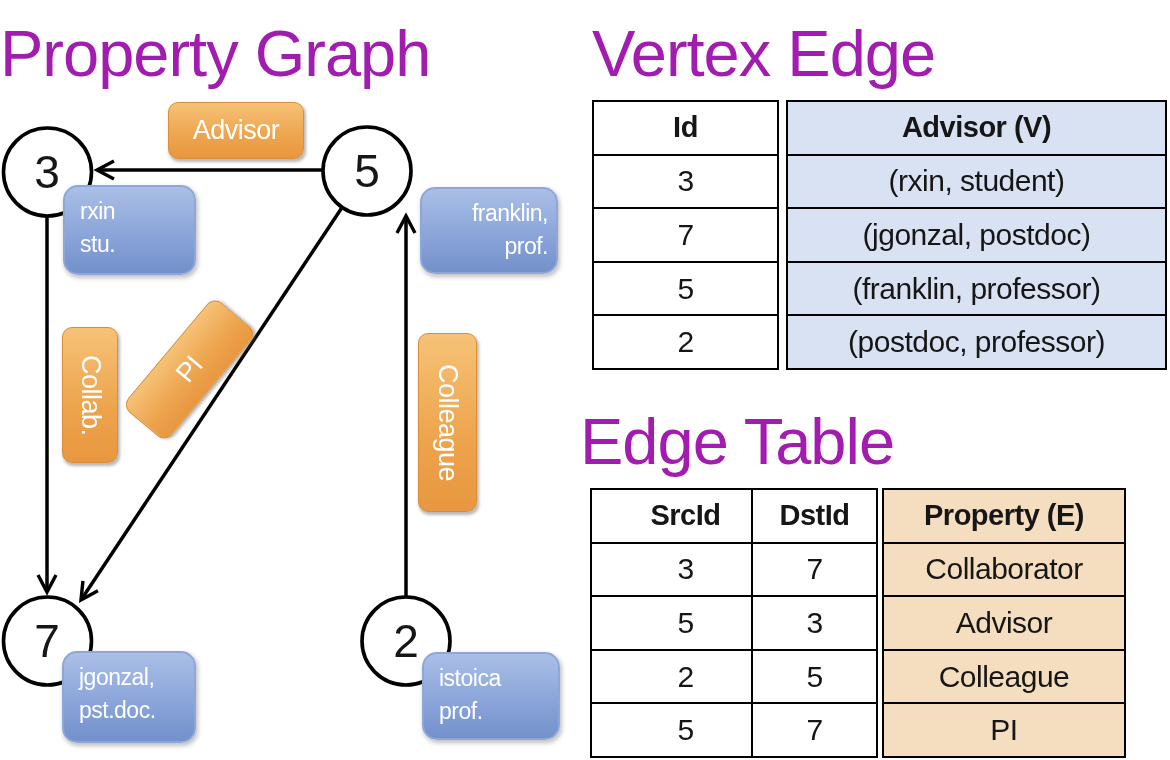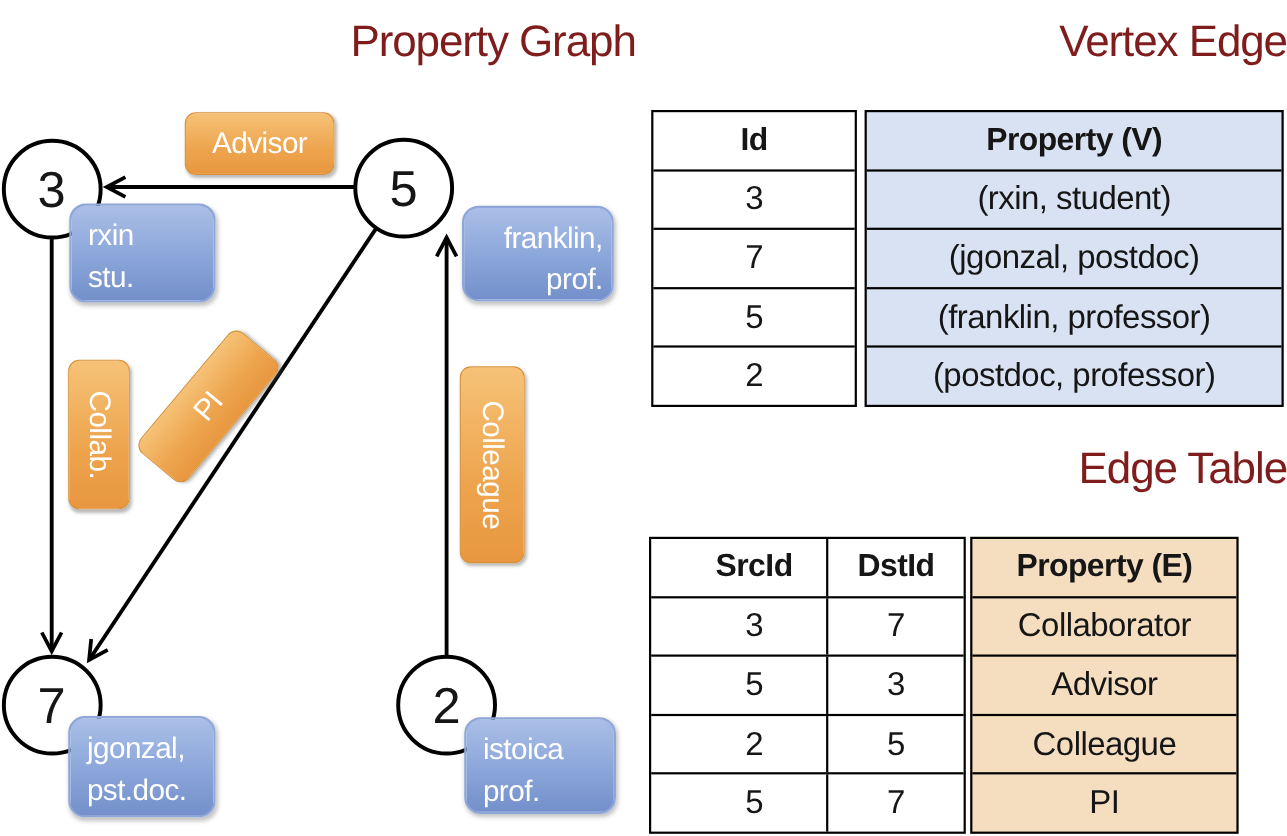--- a/index.html
+++ b/index.html
@@ -2,42 +2,42 @@
 <html><head>
 <meta charset="utf-8">
 <style>
   html,body{margin:0;padding:0;background:#fff;}
   #canvas{
     position:relative;width:1170px;height:760px;background:#ffffff;
     font-family:"Liberation Sans",sans-serif;color:#111;overflow:hidden;
   }
   .abs{position:absolute;}
   .big-title{
-    font-size:40px;font-weight:400;letter-spacing:-1px;color:#7f1d1d;
-    text-align:right;white-space:nowrap;
+    font-size:65px;font-weight:400;letter-spacing:-1px;color:#a21caf;
+    text-align:left;white-space:nowrap;
   }
   
   svg.edges{position:absolute;left:0;top:0;}
   .node-num{
     position:absolute;width:88px;height:88px;line-height:88px;text-align:center;
     font-size:46px;font-weight:400;color:#161616;
   }
   .edge-label{
     background:linear-gradient(180deg,#f6c277 0%,#eda44d 60%,#e89740 100%);
     border:1.5px solid #d88f35;border-radius:10px;
     box-shadow:1.5px 2.5px 3px rgba(100,100,100,.45);
     color:#fff;font-size:27px;letter-spacing:-0.5px;
     display:flex;align-items:center;justify-content:center;
   }
   .edge-label.vertical span{writing-mode:vertical-rl;}
   .node-card{
     background:linear-gradient(180deg,#aabfe7 0%,#90aadc 45%,#7390cb 100%);
     border:2px solid #8fa7d8;border-radius:15px;
     box-shadow:1.5px 2.5px 4px rgba(120,120,120,.45);
-    color:#fff;font-size:27px;letter-spacing:-0.5px;
+    color:#fff;font-size:23px;letter-spacing:-0.5px;
     padding:8px 8px 0 15px;box-sizing:border-box;line-height:1.42;
   }
   .node-card div{white-space:nowrap;}
   
   .sub-table{
     border:2.5px solid #000;box-sizing:border-box;
     display:flex;flex-direction:column;
   }
   .sub-table .trow{
     flex:1;display:flex;align-items:center;justify-content:center;
@@ -115,21 +115,21 @@
 
   <div class="abs sub-table" style="left:592px;top:100px;width:187px;height:270px;background:#fff;">
     <div class="trow hdr">Id</div>
     <div class="trow">3</div>
     <div class="trow">7</div>
     <div class="trow">5</div>
     <div class="trow">2</div>
   </div>
 
   <div class="abs sub-table" style="left:786px;top:100px;width:381px;height:270px;background:#d9e2f3;">
-    <div class="trow hdr">Property (V)</div>
+    <div class="trow hdr">Advisor (V)</div>
     <div class="trow">(rxin, student)</div>
     <div class="trow">(jgonzal, postdoc)</div>
     <div class="trow">(franklin, professor)</div>
     <div class="trow">(postdoc, professor)</div>
   </div>
 
   <div class="abs big-title" style="left:580px;top:404px;width:590px;">Edge Table</div>
 
   <div class="abs sub-table two-col" style="left:590px;top:488px;width:288px;height:270px;background:#fff;">
     <div class="trow hdr">

